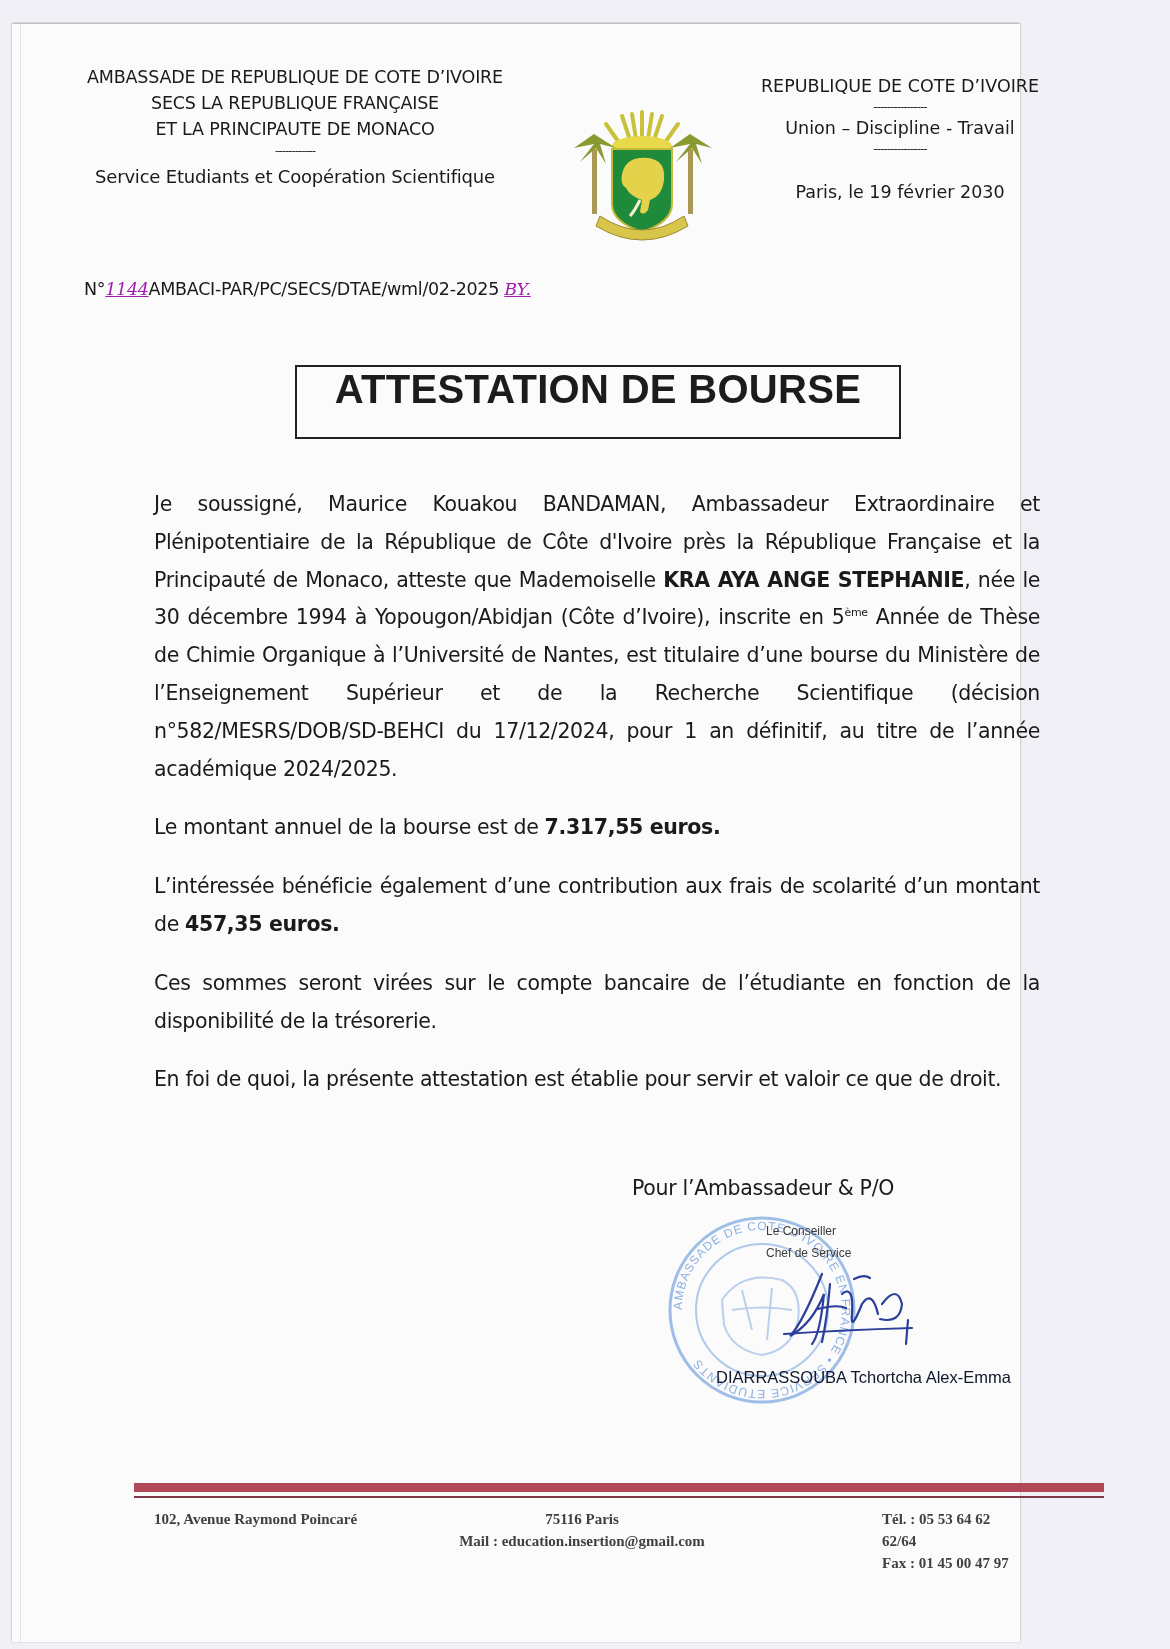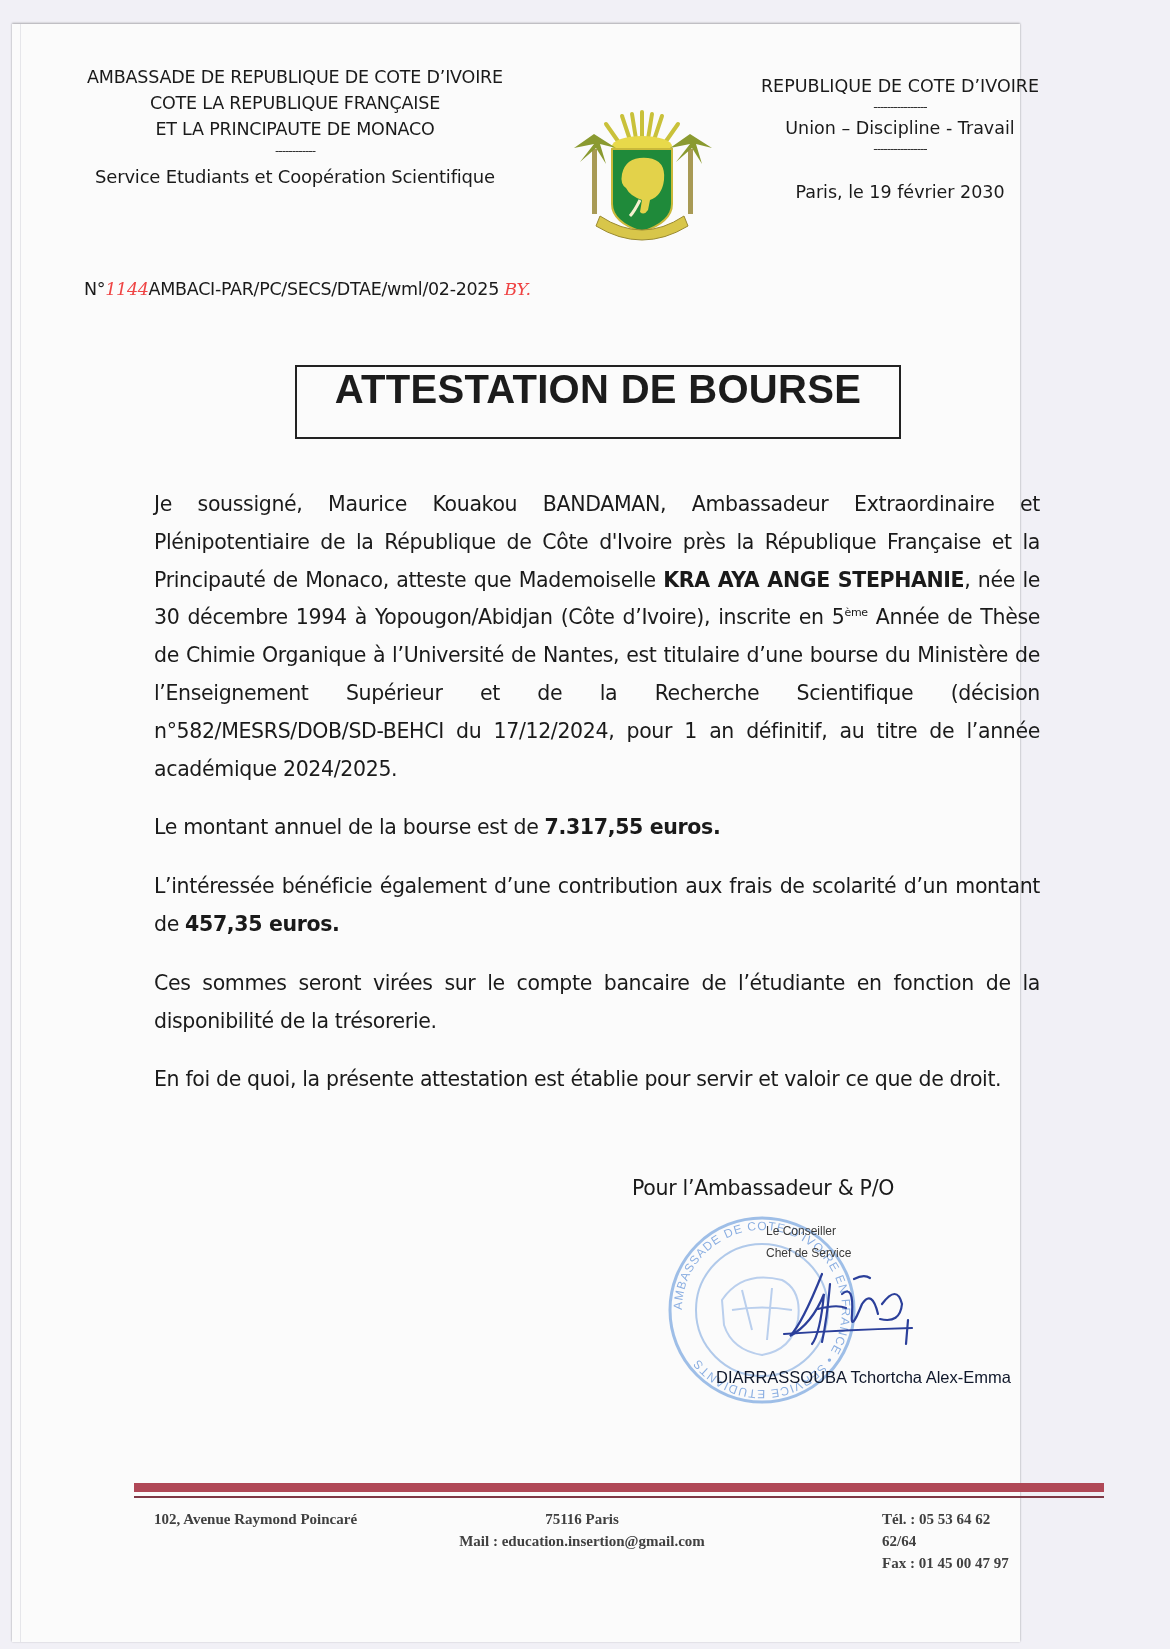--- a/index.html
+++ b/index.html
@@ -8,21 +8,21 @@
   .paper { position:absolute; left:12px; top:24px; width:1008px; height:1618px; background:#fbfbfb;
            box-shadow:0 -1px 2px rgba(0,0,0,0.25), 0 0 2px rgba(0,0,0,0.12); }
   .paper-edge { position:absolute; left:8px; top:0; width:1px; height:100%; background:#e6e6ea; }
   .abs { position:absolute; }
   .hdr-left { left:58px; top:40px; width:450px; text-align:center; font-size:17.5px; line-height:26px; letter-spacing:-0.2px; }
   .dash { letter-spacing:-1px; font-size:12px; line-height:18px; color:#333; }
   .service { margin-top:4px; font-size:18px; }
   .hdr-right { left:718px; top:50px; width:340px; text-align:center; font-size:17.5px; line-height:24px; }
   .hdr-right .date { margin-top:22px; font-size:17.5px; }
   .ref { left:72px; top:255px; font-size:17.5px; letter-spacing:-0.3px; }
-  .ref .hand { color:#ef4444; font-family:"DejaVu Serif", serif; font-style:italic; }
+  .ref .hand { color:#a21caf; font-family:"DejaVu Serif", serif; font-style:italic;text-decoration:underline; }
   .title-box { left:283px; top:341px; width:606px; height:74px; border:2.5px solid #222;
                display:flex; justify-content:center; box-sizing:border-box; }
   .title-box span { font-family:"Liberation Sans", sans-serif; font-weight:bold; font-size:40px; letter-spacing:0.3px; color:#1c1c1c; }
   .body { left:142px; top:462px; width:886px; font-size:20.5px; line-height:37.8px; text-align:justify; letter-spacing:-0.35px; }
   .body p { margin:0 0 21px 0; }
   .body b { font-weight:bold; }
   .body sup { font-size:11px; vertical-align:8px; line-height:0; }
   .sig-line { left:620px; top:1152px; font-size:20.5px; letter-spacing:-0.3px; }
   .conseiller { left:754px; top:1196px; font-family:"Liberation Sans", sans-serif; font-size:12px; line-height:22px; color:#3a3a3a; text-align:left; }
   .signer { left:704px; top:1344px; font-family:"Liberation Sans", sans-serif; font-size:16.5px; color:#0f172a; }
@@ -37,21 +37,21 @@
   .crest { left:558px; top:80px; width:145px; height:145px; }
 </style>
 </head>
 <body>
 
 <div class="paper">
   <div class="paper-edge"></div>
 
   <div class="abs hdr-left">
     <div>AMBASSADE DE REPUBLIQUE DE COTE D’IVOIRE</div>
-    <div>COTE LA REPUBLIQUE FRANÇAISE</div>
+    <div>SECS LA REPUBLIQUE FRANÇAISE</div>
     <div>ET LA PRINCIPAUTE DE MONACO</div>
     <div class="dash">------------</div>
     <div class="service">Service Etudiants et Coopération Scientifique</div>
   </div>
 
   <div class="abs crest">
     <svg width="145" height="145" viewBox="0 0 145 145">
 
       <g stroke="#c9c13a" stroke-width="4" stroke-linecap="round">
         <line x1="72" y1="35" x2="72" y2="8"></line>

